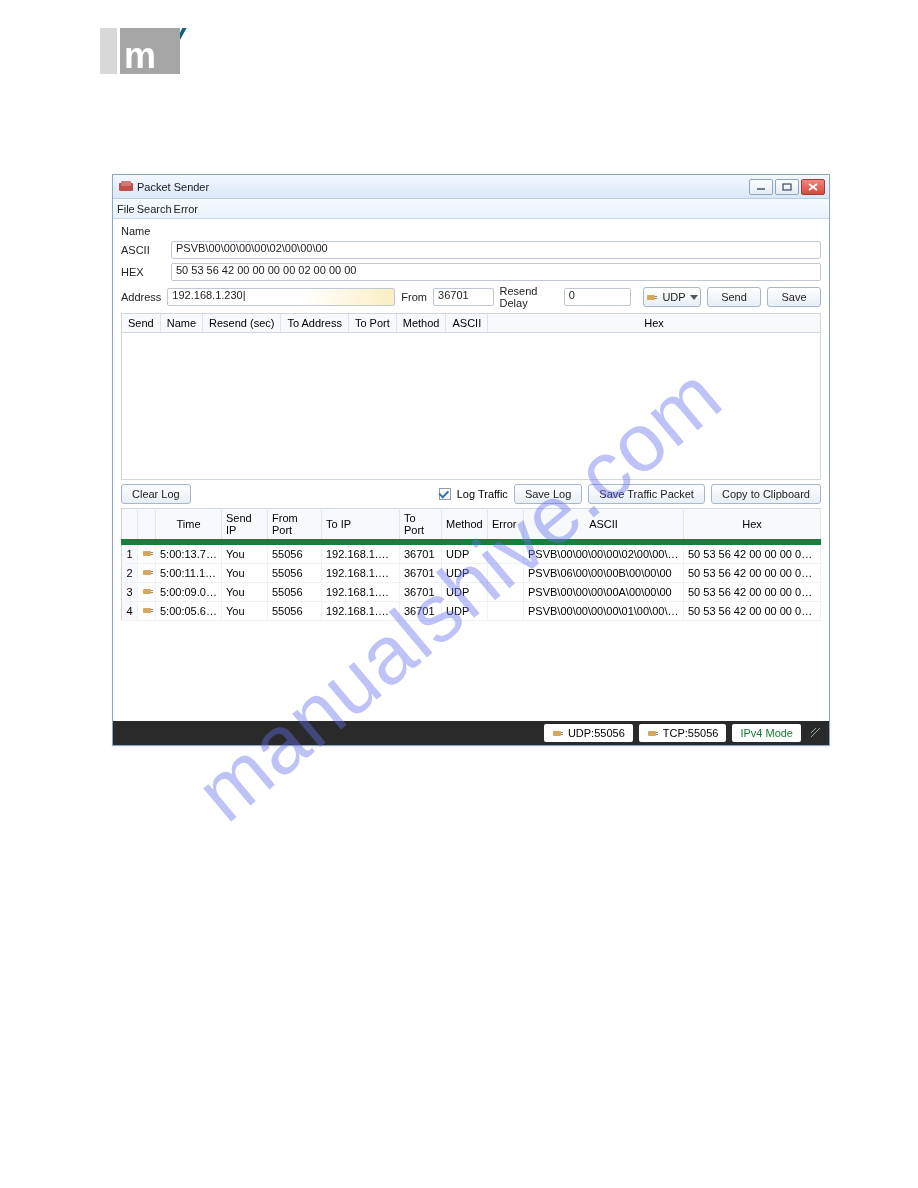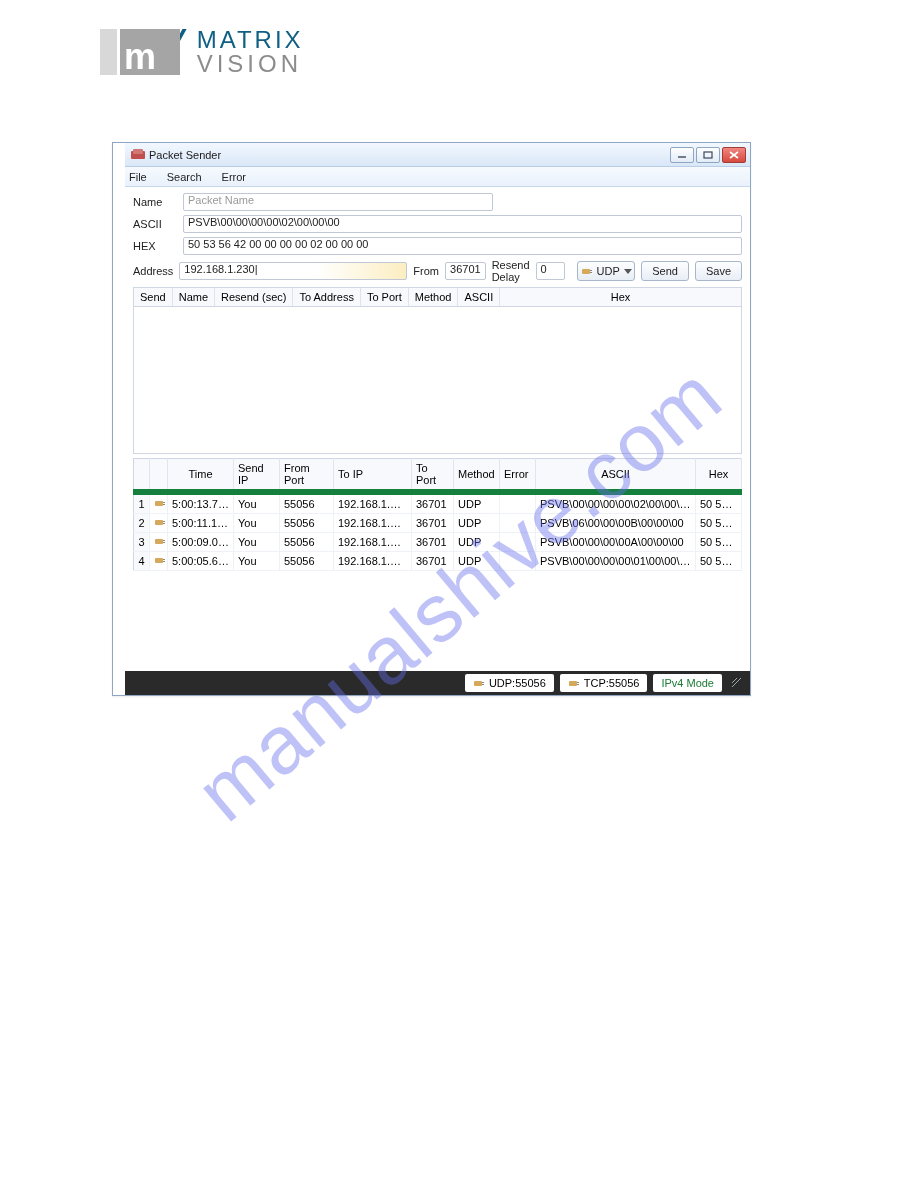--- a/index.html
+++ b/index.html
@@ -88,27 +88,26 @@
     font-size: 24px;
     font-weight: 300;
     letter-spacing: 4px;
     font-family: Arial, sans-serif;
     line-height: 1;
   }
 
   
   .window {
     position: absolute;
-    top: 142px;
+    top: 174px;
     left: 112px;
-    width: 639px;
+    width: 718px;
     border: 1px solid #8fa6c2;
     background: #fff;
     box-shadow: 0 1px 2px rgba(0,0,0,0.08);
-    padding-left: 12px;
   }
   .titlebar {
     height: 24px;
     background: linear-gradient(#f3f8ff, #d9e7f7);
     border-bottom: 1px solid #b9cde4;
     display: flex;
     align-items: center;
     padding: 0 4px 0 6px;
     justify-content: space-between;
   }
@@ -136,21 +135,21 @@
   }
   .win-btn svg { display: block; }
 
   .menubar {
     height: 20px;
     background: linear-gradient(#f6faff,#e9f1fb);
     border-bottom: 1px solid #c8d7ea;
     display: flex;
     align-items: center;
     padding-left: 4px;
-    gap: 20px;
+    gap: 2px;
     font-size: 11px;
     color: #222;
   }
   .menubar span { cursor: default; }
 
   .client { background: #fff; padding: 6px 8px 0 8px; }
 
   
   .form-row {
     display: flex;
@@ -321,24 +320,20 @@
 <div class="logo-wrap">
   <div class="logo-mark">
     <div class="logo-m-wrap">
       <div class="logo-m-left"></div>
       <div class="logo-m-right">
         <span class="logo-m-white">m</span>
       </div>
     </div>
     <span class="logo-v">V</span>
   </div>
-  <div class="logo-text">
-    <div class="t1">MATRIX</div>
-    <div class="t2">VISION</div>
-  </div>
 </div>
 
 <div class="window">
 
   <div class="titlebar">
     <div class="titlebar-left">
       <span class="title-icon">
         <svg width="14" height="12" viewBox="0 0 14 12">
           <rect x="0" y="2" width="14" height="8" rx="1" fill="#c0504d"></rect>
           <rect x="2" y="0" width="10" height="5" rx="1" fill="#d07874"></rect>
@@ -369,21 +364,20 @@
   <div class="menubar">
     <span>File</span>
     <span>Search</span>
     <span>Error</span>
   </div>
 
   <div class="client">
 
     <div class="form-row">
       <span class="form-label">Name</span>
-      <span class="form-input name placeholder">Packet Name</span>
     </div>
     <div class="form-row">
       <span class="form-label">ASCII</span>
       <span class="form-input long">PSVB\00\00\00\00\02\00\00\00</span>
     </div>
     <div class="form-row">
       <span class="form-label">HEX</span>
       <span class="form-input long">50 53 56 42 00 00 00 00 02 00 00 00</span>
     </div>
     <div class="form-row addr-row">
@@ -419,20 +413,29 @@
       <div>Name</div>
       <div>Resend (sec)</div>
       <div>To Address</div>
       <div>To Port</div>
       <div>Method</div>
       <div>ASCII</div>
       <div style="flex:1;text-align:center;border-right:none">Hex</div>
     </div>
     <div class="saved-body"></div>
 
+    <div class="logctl-row">
+      <span class="btn">Clear Log</span>
+      <span class="spacer"></span>
+      <span class="checkbox checked"></span>
+      <span class="lbl-inline">Log Traffic</span>
+      <span class="btn">Save Log</span>
+      <span class="btn">Save Traffic Packet</span>
+      <span class="btn">Copy to Clipboard</span>
+    </div>
 
     <table class="log-table">
       <colgroup>
         <col style="width:16px">
           <col style="width:18px">
           <col style="width:66px">
         <col style="width:46px">
           <col style="width:54px">
           <col style="width:78px">
         <col style="width:42px">

